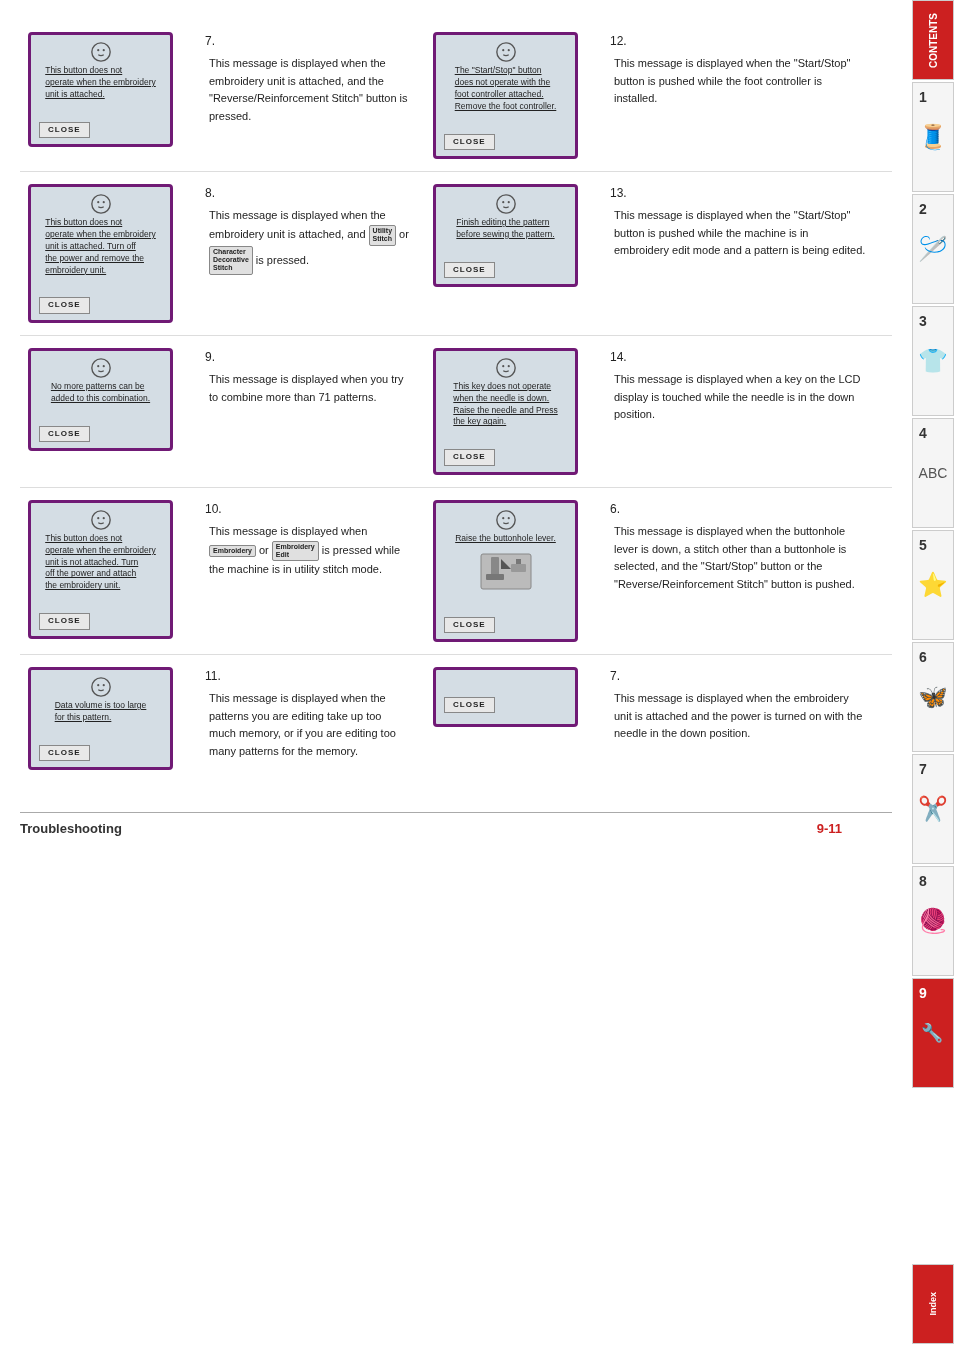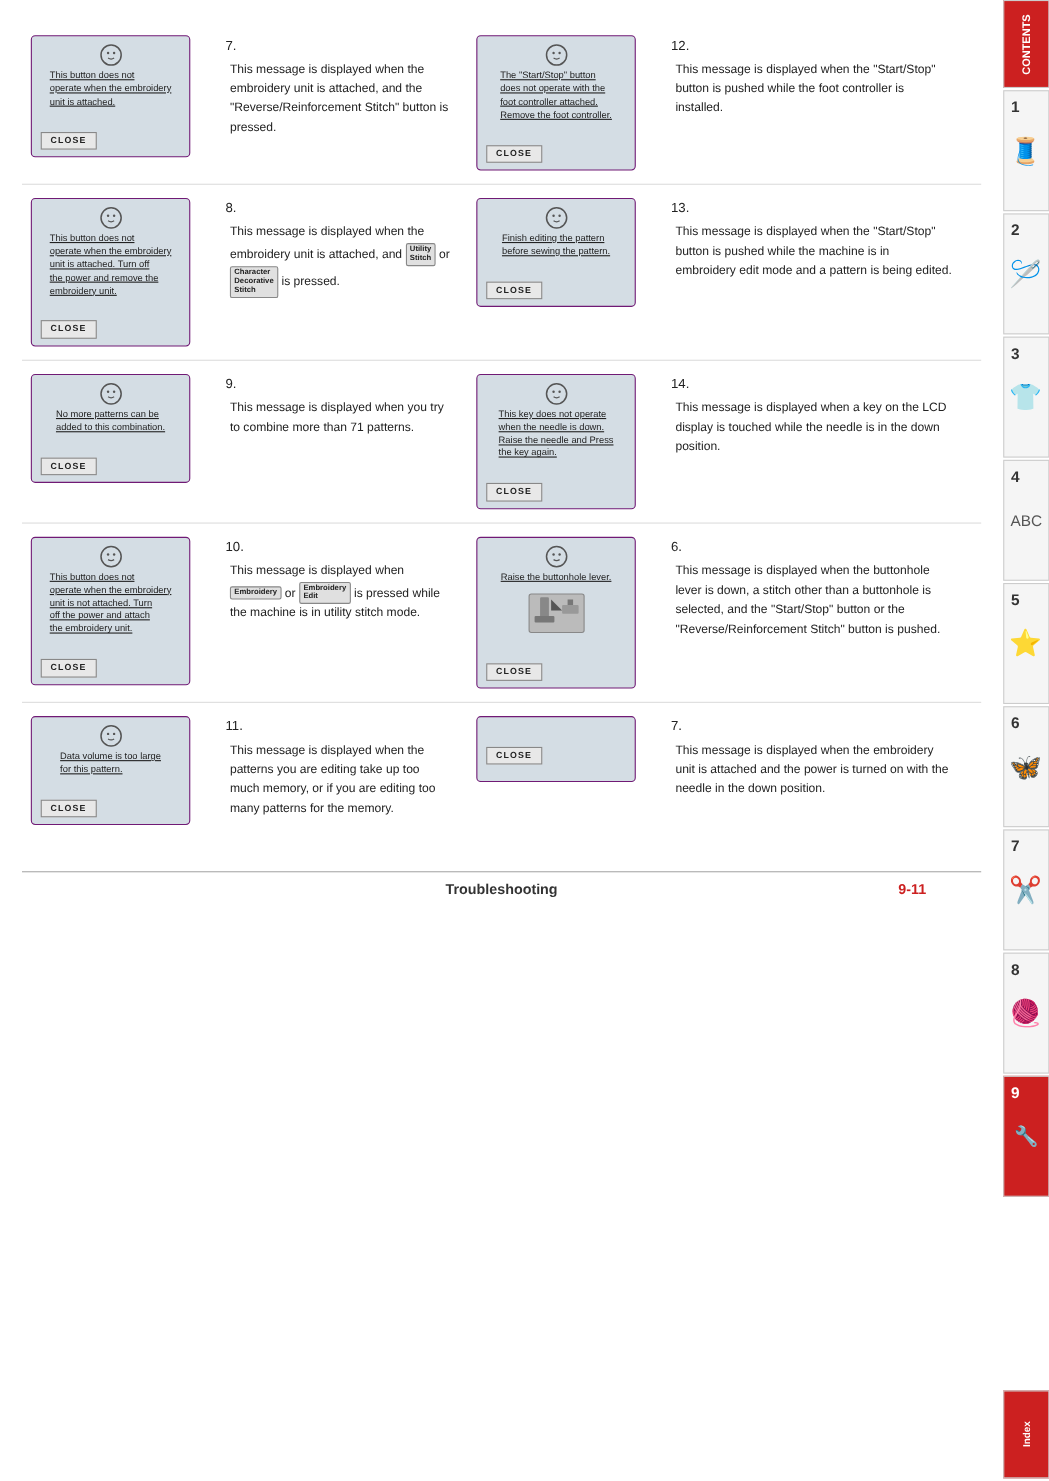--- a/index.html
+++ b/index.html
@@ -84,21 +84,21 @@
 
     
     .main-content {
       width: 912px;
       padding: 20px 20px 40px 20px;
       position: relative;
     }
 
     
     .lcd-box {
-      border: 1px solid #701a75;
+      border: 3px solid #701a75;
       background: #d4dde4;
       padding: 6px 8px;
       border-radius: 4px;
       font-size: 9px;
       color: #222;
       line-height: 1.3;
       min-height: 60px;
       width: 145px;
       position: relative;
     }
@@ -445,18 +445,18 @@
         <div style="margin-top:6px"><span class="close-btn">CLOSE</span></div>
       </div>
     </div>
 
     <div class="col-desc">
       <div class="num-label">7.</div>
       <p>This message is displayed when the embroidery unit is attached and the power is turned on with the needle in the down position.</p>
     </div>
   </div>
 
-  <div style="border-top: 1px solid #aaa; margin-top: 30px; display:flex; justify-content:center; padding-top:8px; position:relative;">
+  <div style="border-top: 1px solid #aaa; margin-top: 30px; display:flex; justify-content:flex-start; padding-top:8px; position:relative;">
     <span style="font-size:13px; font-weight:bold; color:#333;">Troubleshooting</span>
     <span style="position:absolute; right:50px; font-size:13px; font-weight:bold; color:#cc2020;">9-11</span>
   </div>
 
 </div>
 
 </body></html>

